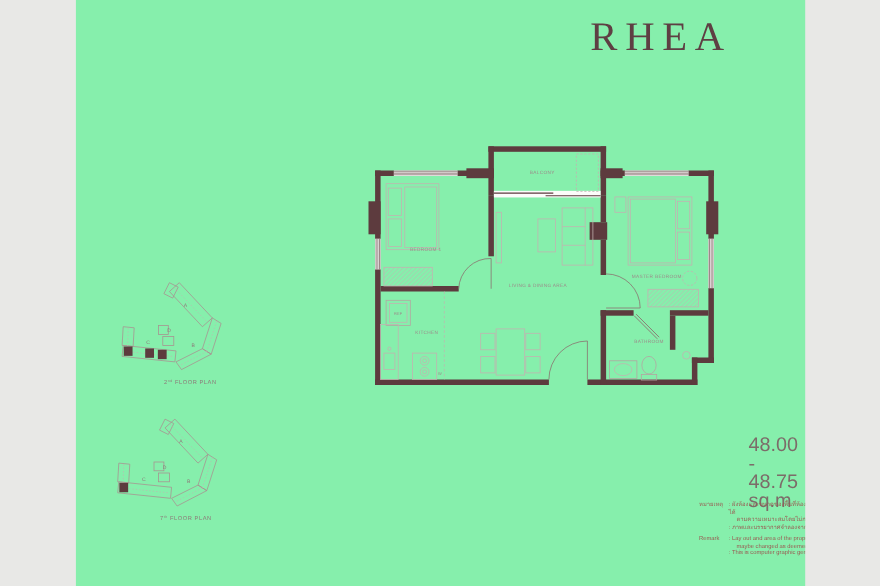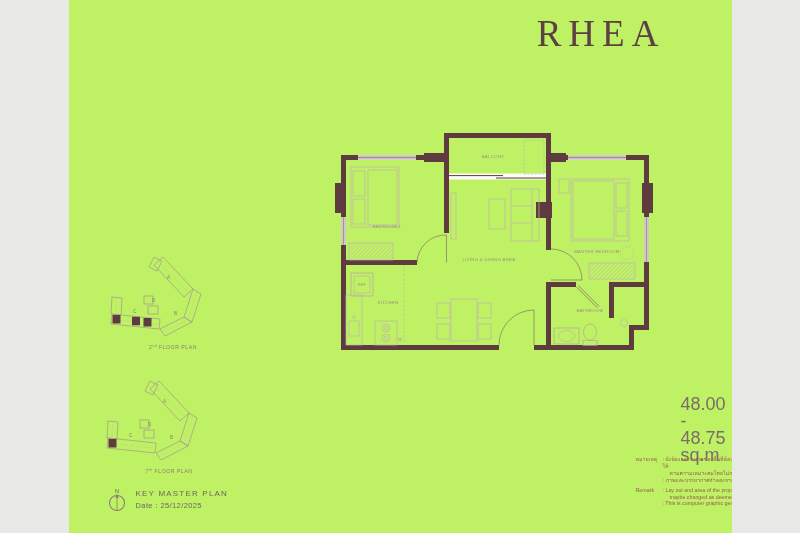--- a/index.html
+++ b/index.html
@@ -1,17 +1,17 @@
 <!DOCTYPE html>
 <html><head>
 <meta charset="utf-8">
 <style>
   html,body{margin:0;padding:0;background:#e8e8e6;}
   .page{
-    position:relative;width:663px;height:533px;background:#bef264;
+    position:relative;width:663px;height:533px;background:#86efac;
     font-family:"Liberation Sans",sans-serif;overflow:hidden;margin:0 auto;
   }
   
   .logo{position:absolute;top:14px;right:34px;width:200px;text-align:center;color:#5e3f43;}
   .logo .name{
     font-family:"Liberation Serif",serif;font-size:37px;font-weight:400;
     letter-spacing:7px;padding-left:7px;line-height:40px;
   }
   .logo .sub{
     font-size:10.5px;letter-spacing:3.6px;padding-left:3.6px;margin-top:3px;color:#5e3f43;
@@ -237,32 +237,20 @@
   <svg class="keyplan2" width="125" height="105" viewBox="0 0 125 105">
     <use href="#bldg"></use>
     <g>
       <rect class="kp-hl" x="15.5" y="63" width="8" height="8.5"></rect>
     </g>
     <text class="kp-floor" x="76" y="97" text-anchor="middle">
       <tspan>7</tspan><tspan dy="-1.8" font-size="3.2">th</tspan><tspan dy="1.8" dx="2">FLOOR PLAN</tspan>
     </text>
   </svg>
 
-  <div class="kmp">
-    <svg width="24" height="28" viewBox="0 0 24 28">
-      <text x="12" y="6.5" text-anchor="middle" font-size="6" fill="#6f655f" font-family="Liberation Sans, sans-serif">N</text>
-      <circle cx="12" cy="17" r="7.5" fill="none" stroke="#8a7f77" stroke-width="1.1"></circle>
-      <line x1="12" y1="10" x2="12" y2="24.5" stroke="#8a7f77" stroke-width="0.8"></line>
-      <polygon points="12,7.5 10.3,12 13.7,12" fill="#8a7f77"></polygon>
-    </svg>
-    <div class="txt">
-      <div class="title">KEY MASTER PLAN</div>
-      <div class="date">Date : 25/12/2025</div>
-    </div>
-  </div>
 
   <div class="unit">
     <div class="area">48.00 - 48.75 sq.m</div>
   </div>
 
   <div class="remark">
     <div class="remark-row">
       <span class="remark-label">หมายเหตุ</span>
       <div class="remark-lines">
         <div>: ผังห้องและขนาดของพื้นที่ห้องชุดตามที่ระบุไว้ในเอกสารนี้ และอาคารอาจจะเปลี่ยนแปลงได้</div>

